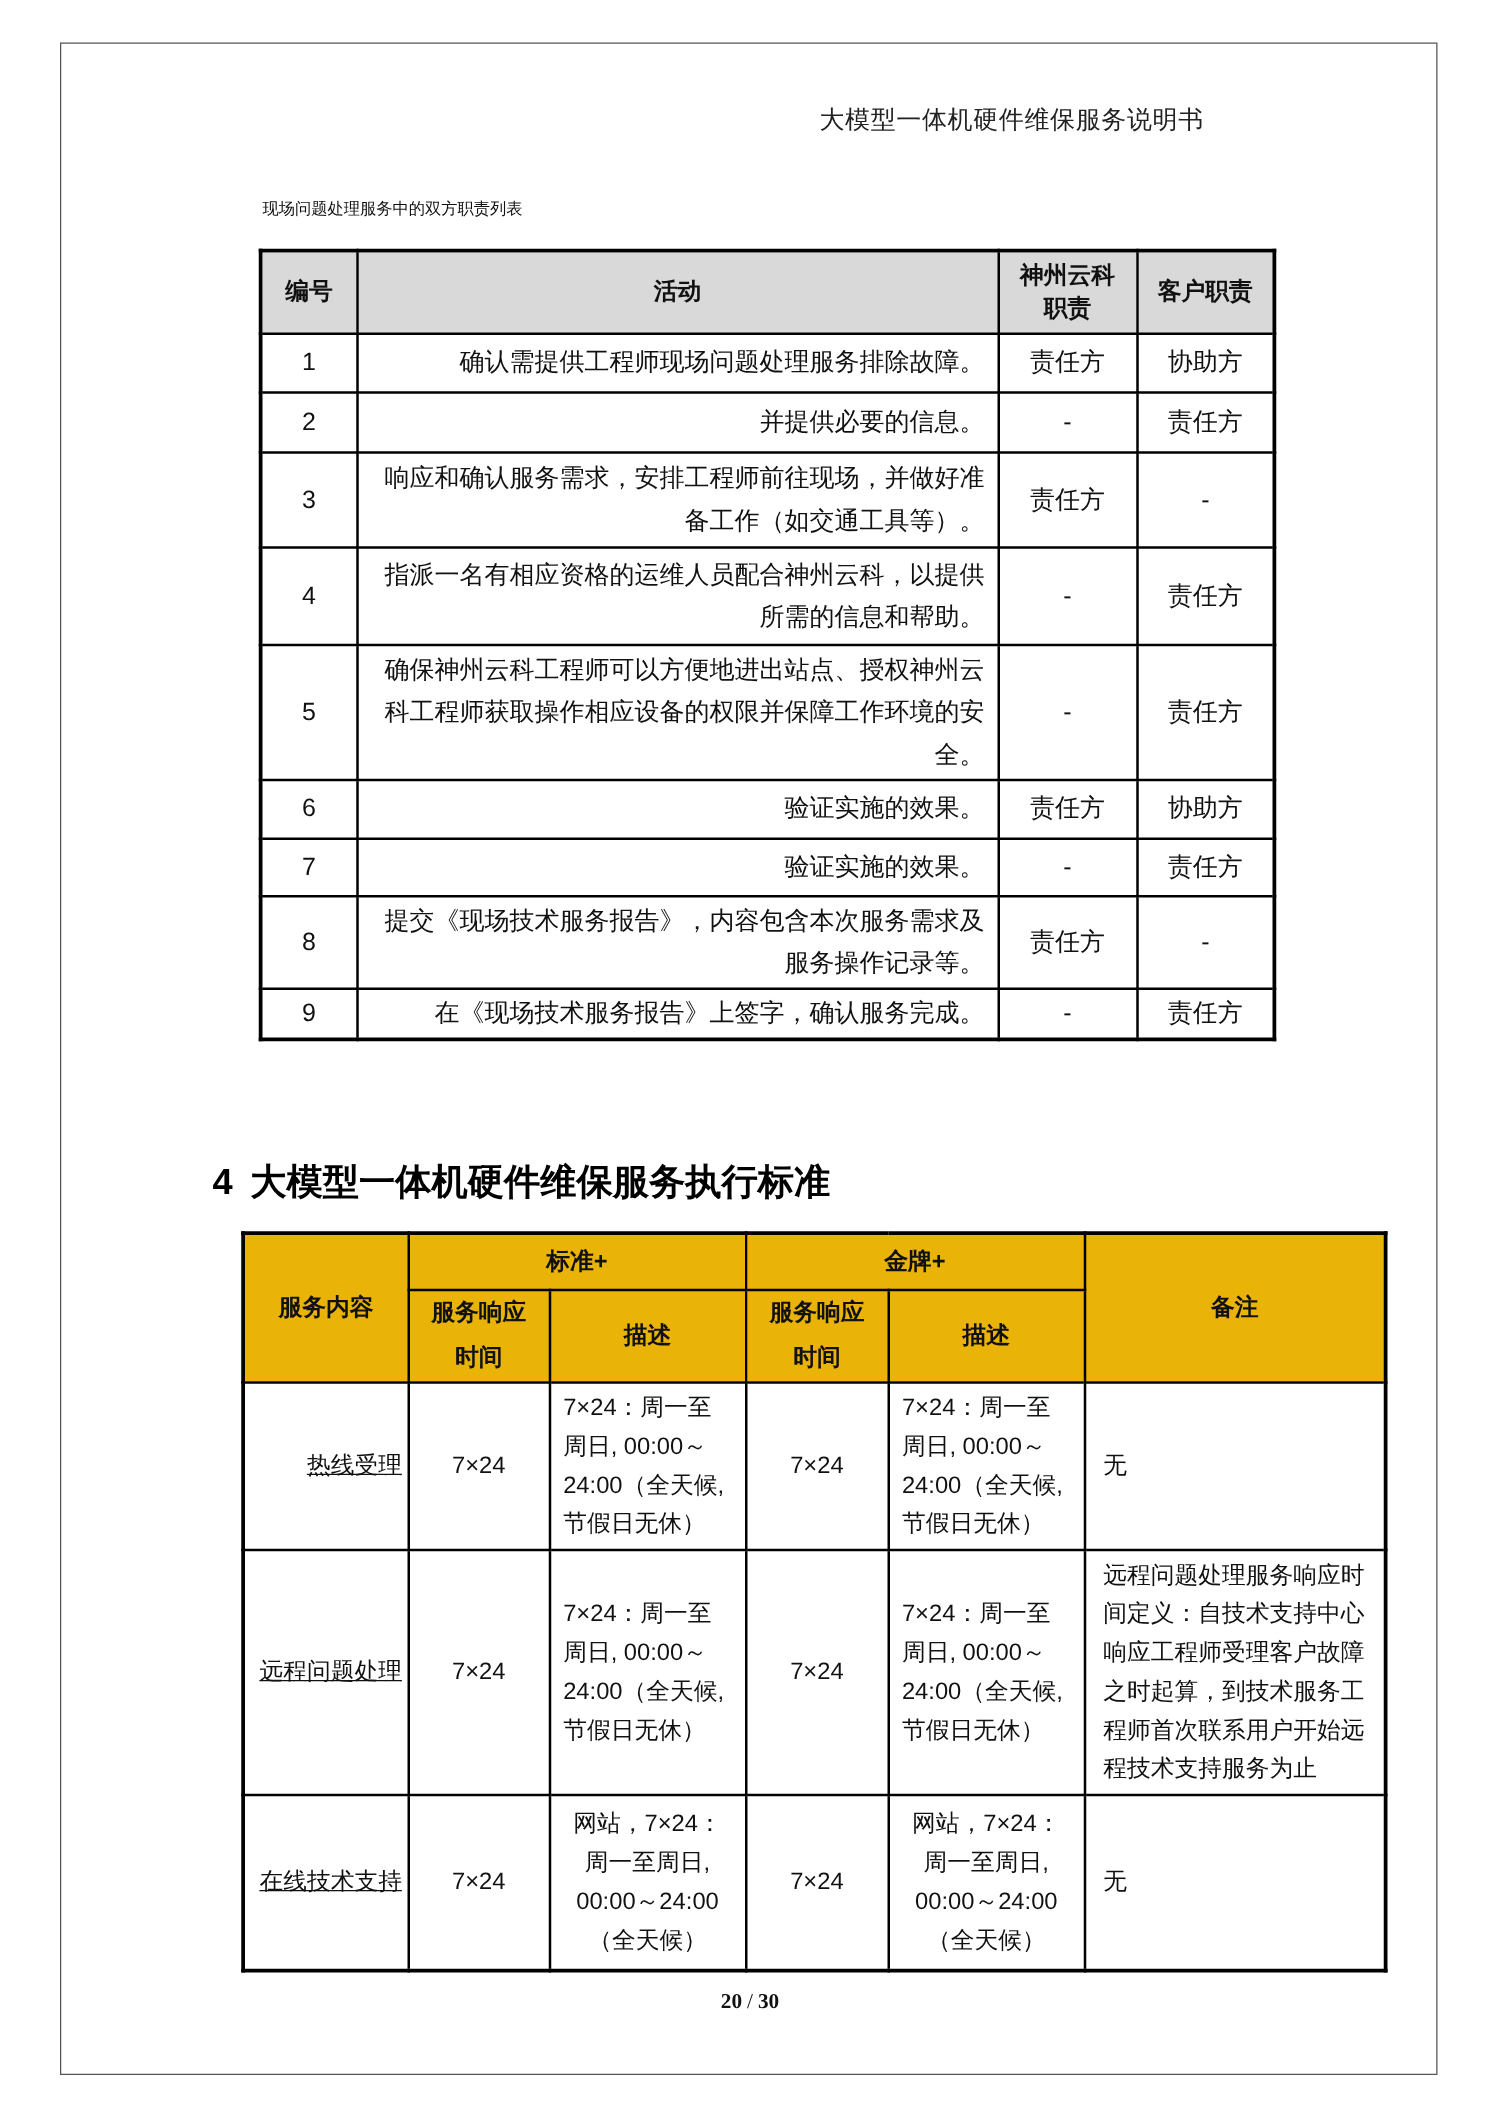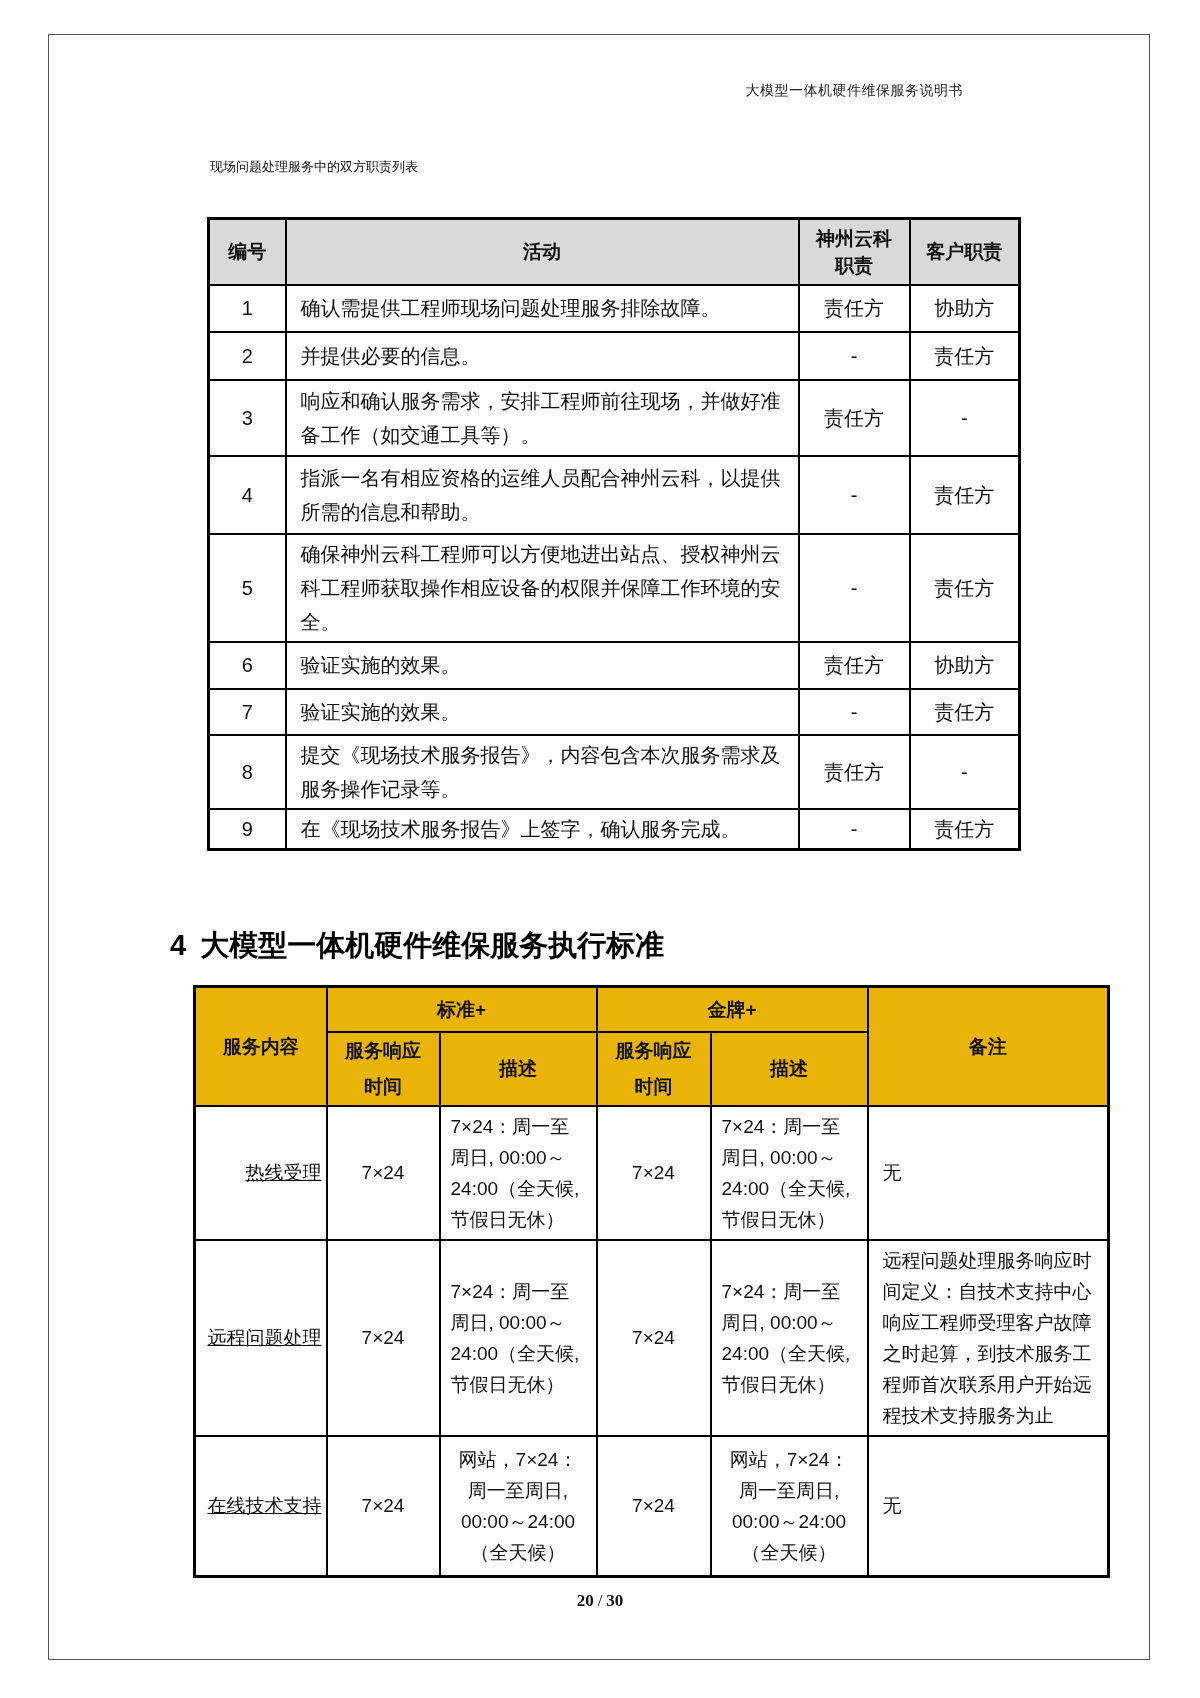--- a/index.html
+++ b/index.html
@@ -6,36 +6,36 @@
   .page{
     position:relative;width:1200px;height:1698px;background:#ffffff;
     font-family:"Liberation Sans",sans-serif;color:#1a1a1a;overflow:hidden;
   }
   .frame{
     position:absolute;left:48px;top:34px;width:1102px;height:1626px;
     border:1px solid #555;box-sizing:border-box;
   }
   .doc-header{
     position:absolute;top:82px;right:237px;
-    font-family:"Liberation Serif",serif;font-size:14px;color:#222;
+    font-family:"Liberation Serif",serif;font-size:20px;color:#222;
     letter-spacing:0.5px;
   }
   .intro{
     position:absolute;left:210px;top:158px;font-size:13px;color:#111;
   }
   table{border-collapse:collapse;table-layout:fixed;}
   td{vertical-align:middle;box-sizing:border-box;overflow:hidden;}
 
   
-  .t1{position:absolute;left:207px;top:217px;width:811px;border:3px solid #000;}
+  .t1{position:absolute;left:207px;top:199px;width:811px;border:3px solid #000;}
   .t1 td{border:2px solid #000;font-size:20px;line-height:34px;color:#111;}
   .t1 .hd{background:#d9d9d9;font-weight:bold;text-align:center;font-size:19px;line-height:27px;}
   .t1 .hd-wrap{padding:0 14px;}
   .t1 .no{text-align:center;}
-  .t1 .act{text-align:left;padding:2px 10px 2px 14px;}
+  .t1 .act{text-align:right;padding:2px 10px 2px 14px;}
   .t1 .role{text-align:center;}
 
   
   .section{
     position:absolute;left:170px;top:926px;
     font-size:29px;font-weight:bold;color:#000;display:flex;align-items:baseline;
   }
   .section .num{margin-right:14px;font-weight:bold;}
 
   

